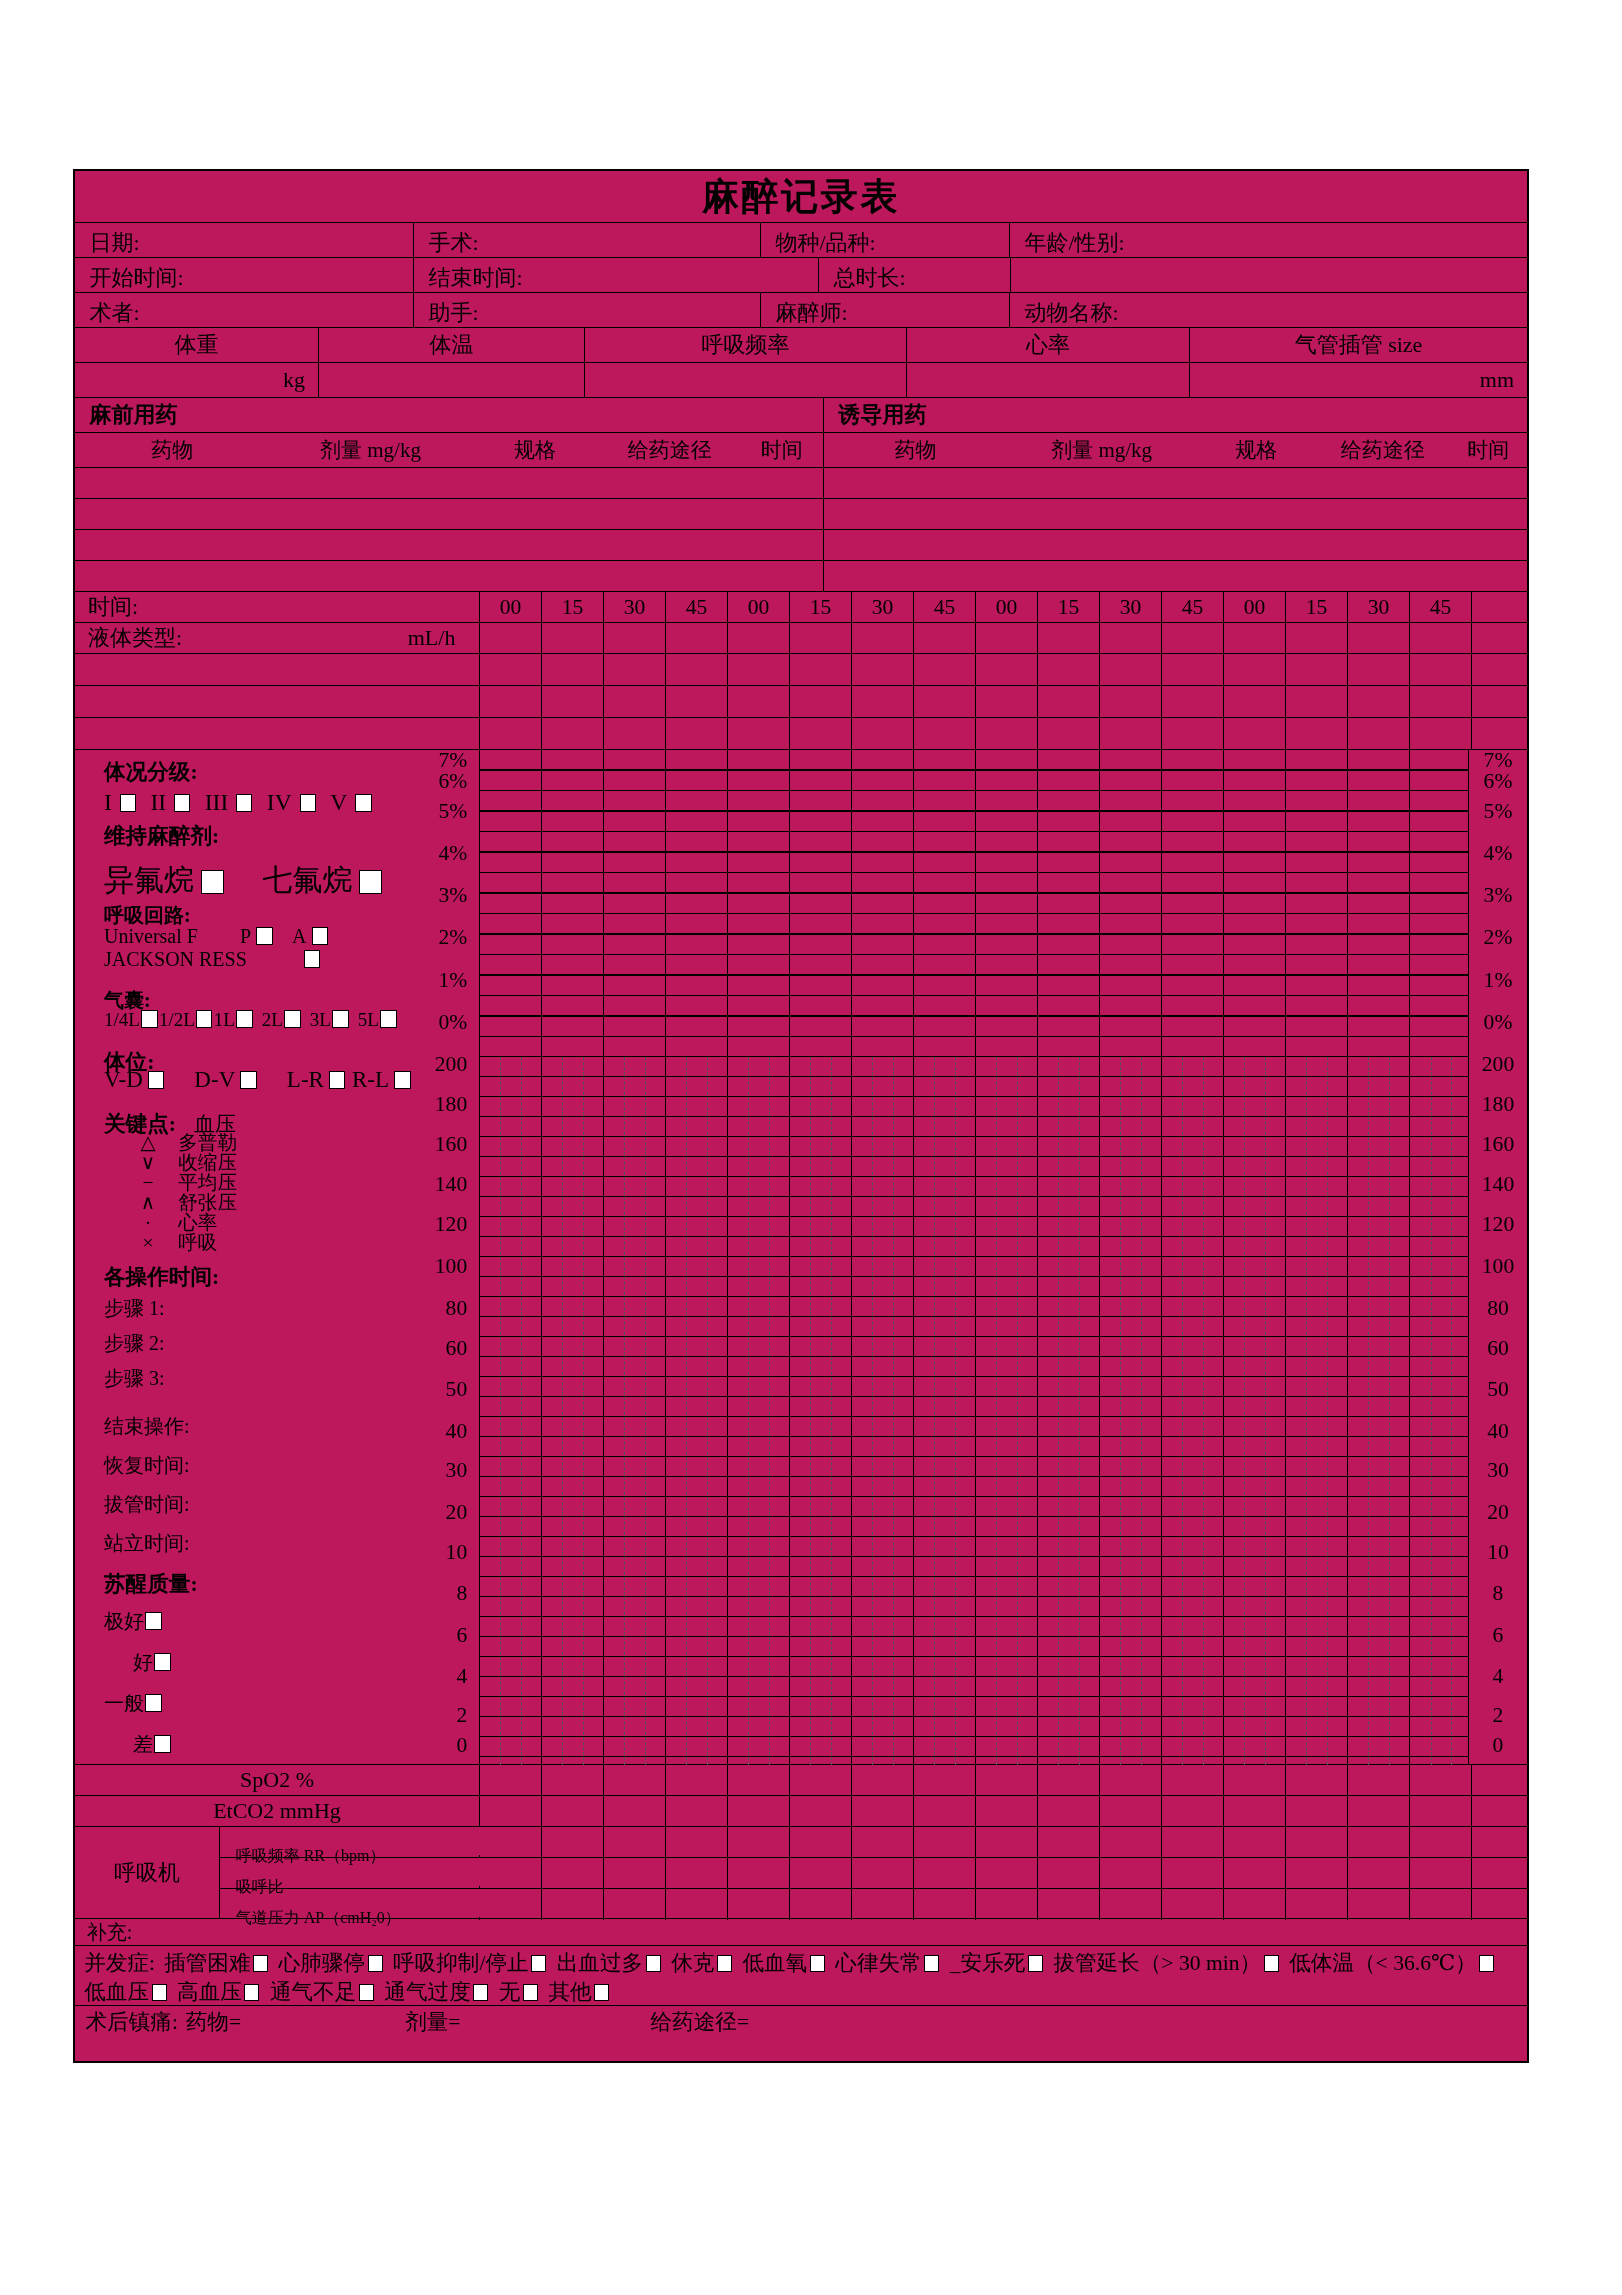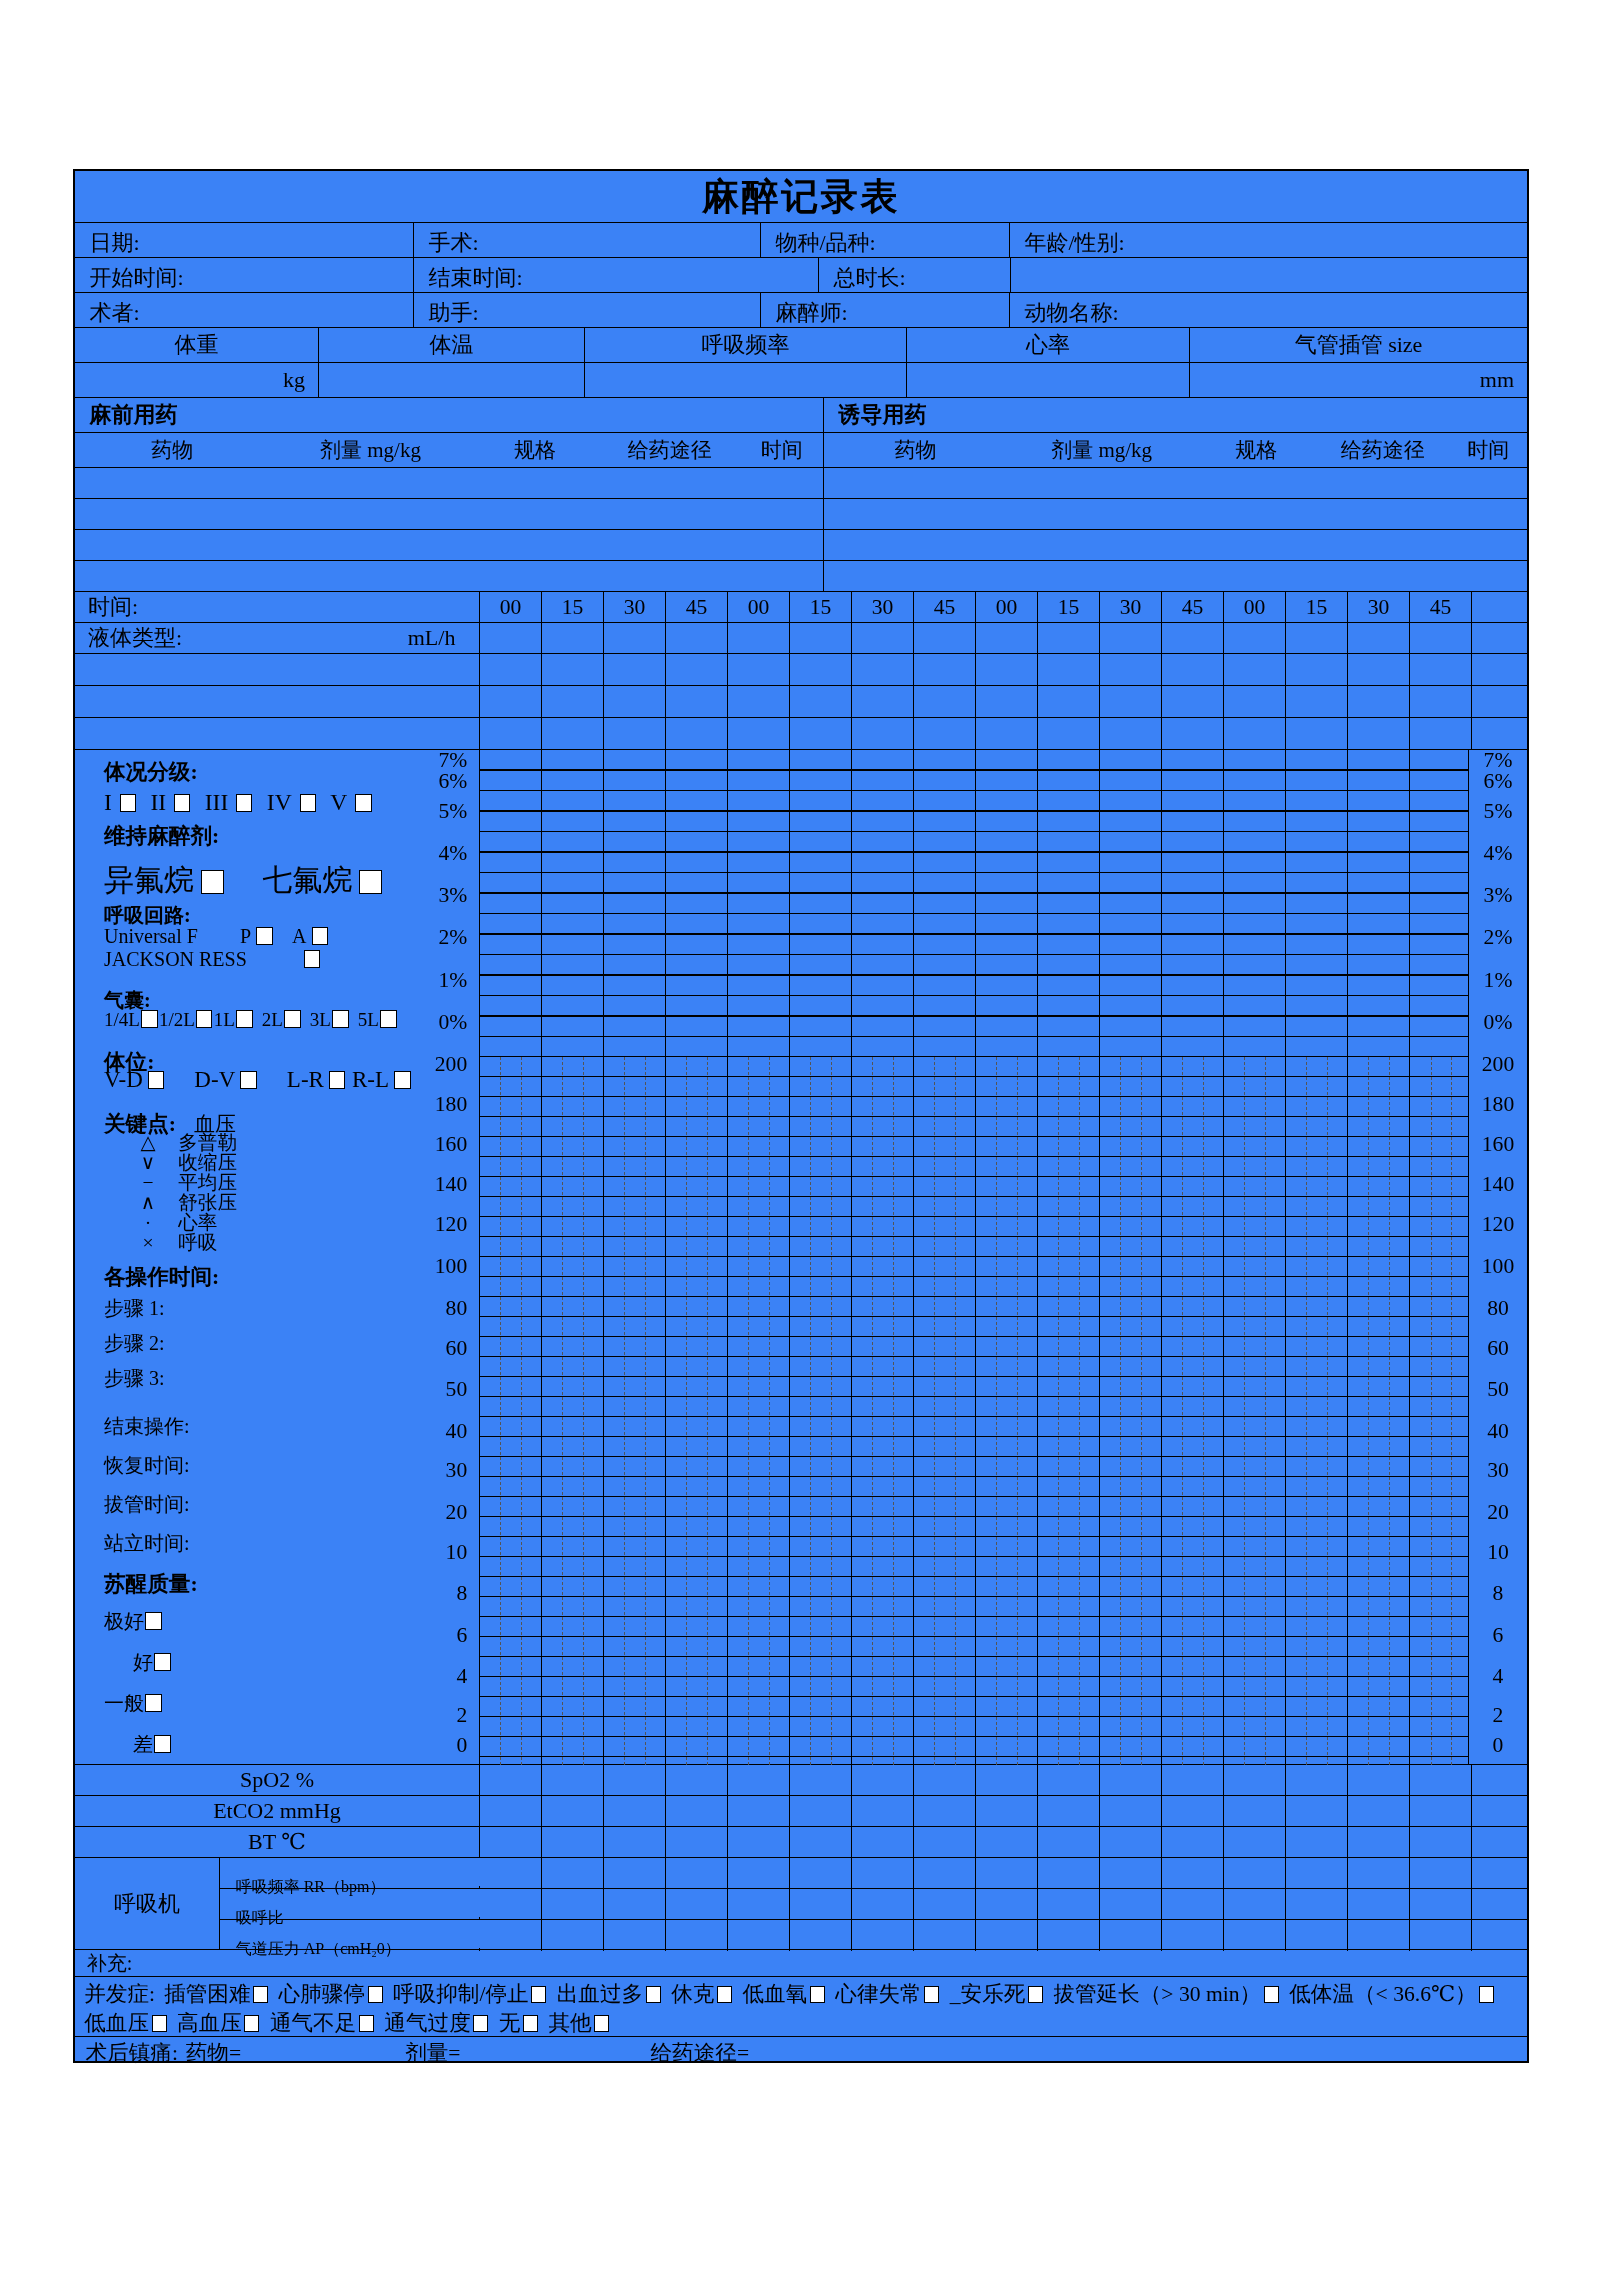--- a/index.html
+++ b/index.html
@@ -1,20 +1,20 @@
 <!DOCTYPE html>
 <html style="font-size:10.5px"><head>
 <meta charset="utf-8">
 <style>
   * { margin:0; padding:0; box-sizing:border-box; }
   html,body { background:#ffffff; }
   body { width:1623px; height:2295px; position:relative;
          font-family:"Liberation Serif","DejaVu Serif",serif; color:#000; }
   .form { position:absolute; left:73px; top:169px; width:1456px; height:1894px;
-          border:2px solid #000; background:#3b82f6; }
+          border:2px solid #000; background:#be185d; }
   .row { display:flex; border-bottom:1.3px solid #000; width:100%; }
   .cell { border-right:1.3px solid #000; padding:5.2px 0 0 14.4px; font-size:22px; overflow:hidden; }
   .cell:last-child { border-right:none; }
 
   .title-row { height:52px; align-items:center; justify-content:center;
                font-size:37px; font-weight:bold; letter-spacing:2.6px; }
 
   .info-row { height:35px; }
   .i1 { width:339px; } .i2 { width:347px; } .i3 { width:249px; } .i4 { flex:1; }
   .j1 { width:339px; } .j2 { width:405px; } .j3 { width:192px; } .j4 { flex:1; }
@@ -495,42 +495,20 @@
         <div class="gcell"></div>
         <div class="gcell"></div>
         <div class="gcell"></div>
         <div class="gcell"></div>
         <div class="gcell"></div>
         <div class="gcell"></div>
         <div class="gcell"></div>
         <div class="gcell tail"></div>
       </div>
   </div>
-  <div class="row meas-row">
-    <div class="meas-label">BT ℃</div>
-    <div style="display:flex; flex:1;" class="gen17">
-        <div class="gcell"></div>
-        <div class="gcell"></div>
-        <div class="gcell"></div>
-        <div class="gcell"></div>
-        <div class="gcell"></div>
-        <div class="gcell"></div>
-        <div class="gcell"></div>
-        <div class="gcell"></div>
-        <div class="gcell"></div>
-        <div class="gcell"></div>
-        <div class="gcell"></div>
-        <div class="gcell"></div>
-        <div class="gcell"></div>
-        <div class="gcell"></div>
-        <div class="gcell"></div>
-        <div class="gcell"></div>
-        <div class="gcell tail"></div>
-      </div>
-  </div>
 
   <div class="vent-block">
     <div class="vent-left">呼吸机</div>
     <div class="vent-rows">
       <div class="vent-row">
         <div class="vent-lbl">呼吸频率 RR（bpm）</div>
         <div style="display:flex; flex:1;" class="gen17">
             <div class="gcell"></div>
             <div class="gcell"></div>
             <div class="gcell"></div>

